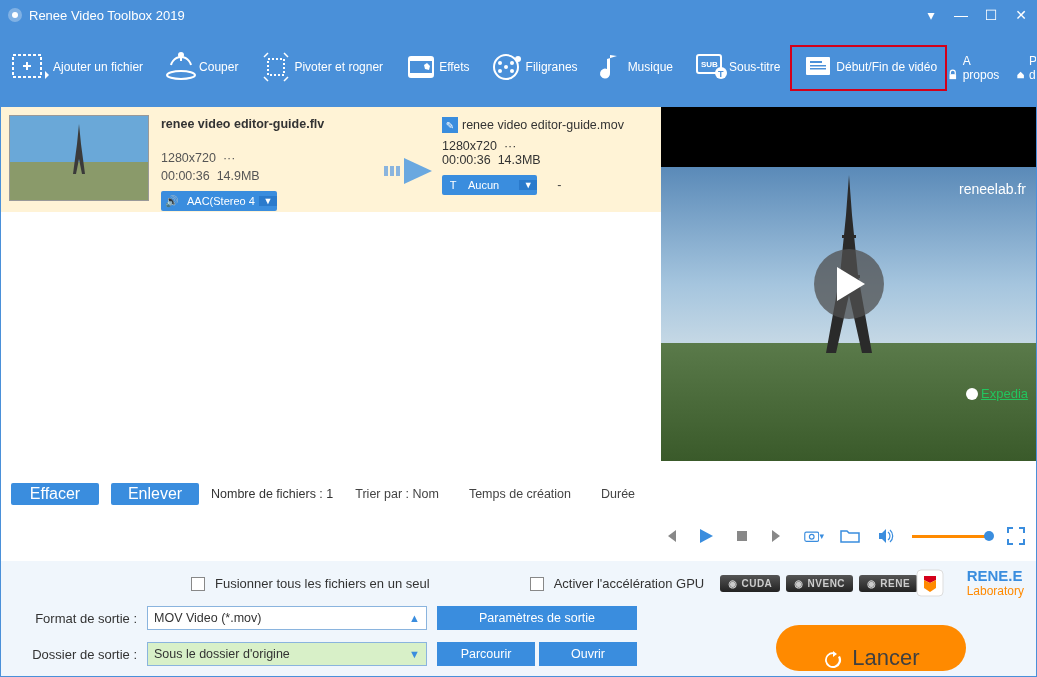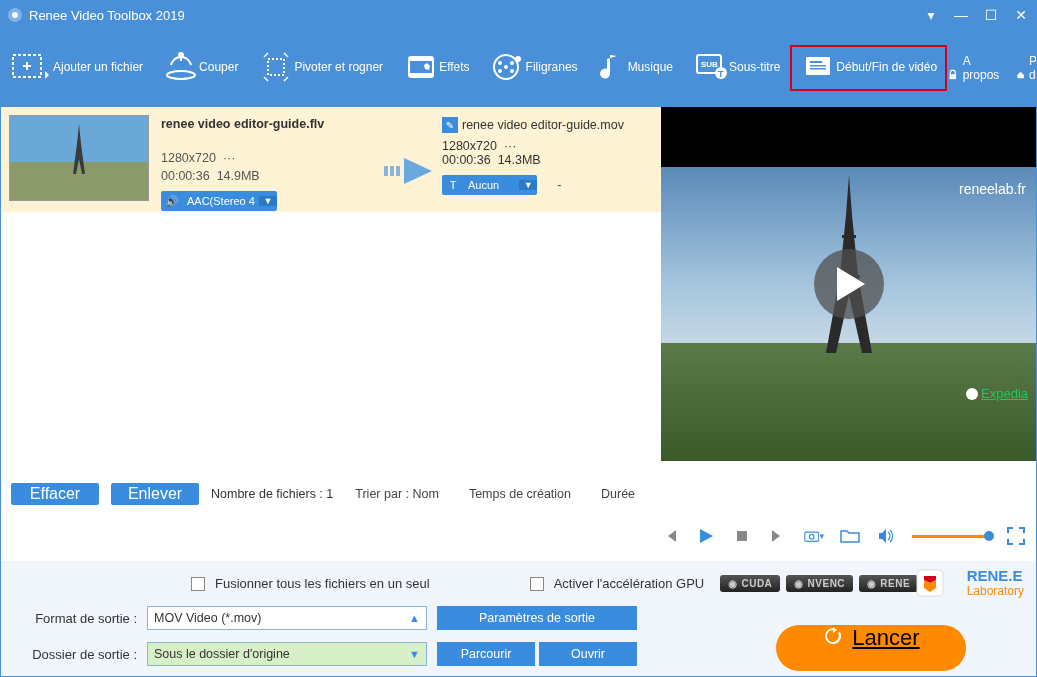--- a/index.html
+++ b/index.html
@@ -70,21 +70,21 @@
 .renee-sub { color: #ff8a00; font-size: 12px; display: block; }
 .form-row { display: flex; align-items: center; gap: 10px; margin-bottom: 12px; }
 .form-label { width: 118px; text-align: right; }
 .form-select { width: 280px; height: 24px; border: 1px solid #8ab4de; background: #fff; display: flex; align-items: center; padding: 0 6px; font-size: 12.5px; justify-content: space-between; cursor: pointer; }
 .form-select.green { background: #d8f0c8; }
 .form-select .arrow { color: #3a8dde; font-size: 11px; }
 .blue-btn { background: #3a8dde; color: #fff; border: none; height: 24px; font-size: 12.5px; cursor: pointer; }
 .blue-btn.wide { width: 200px; }
 .blue-btn.half { width: 98px; }
 .btn-pair { display: flex; gap: 4px; }
-.launch-btn { position: absolute; right: 70px; top: 64px; width: 190px; height: 46px; background: #ff8a00; color: #000000; border: none; border-radius: 23px; font-size: 22px; font-weight: 500; display: flex; align-items: flex-start; justify-content: center; gap: 8px; cursor: pointer; text-decoration: underline; }
+.launch-btn { position: absolute; right: 70px; top: 64px; width: 190px; height: 46px; background: #ff8a00; color: #404040; border: none; border-radius: 23px; font-size: 22px; font-weight: 500; display: flex; align-items: flex-end; justify-content: center; gap: 8px; cursor: pointer; }
 </style>
 </head>
 <body>
 
 <div class="titlebar">
   <span class="logo">
     <svg width="16" height="16" viewBox="0 0 16 16">
         <circle cx="8" cy="8" r="7" fill="#fff" opacity="0.3"></circle>
         <circle cx="8" cy="8" r="3" fill="#fff"></circle>
       </svg>

